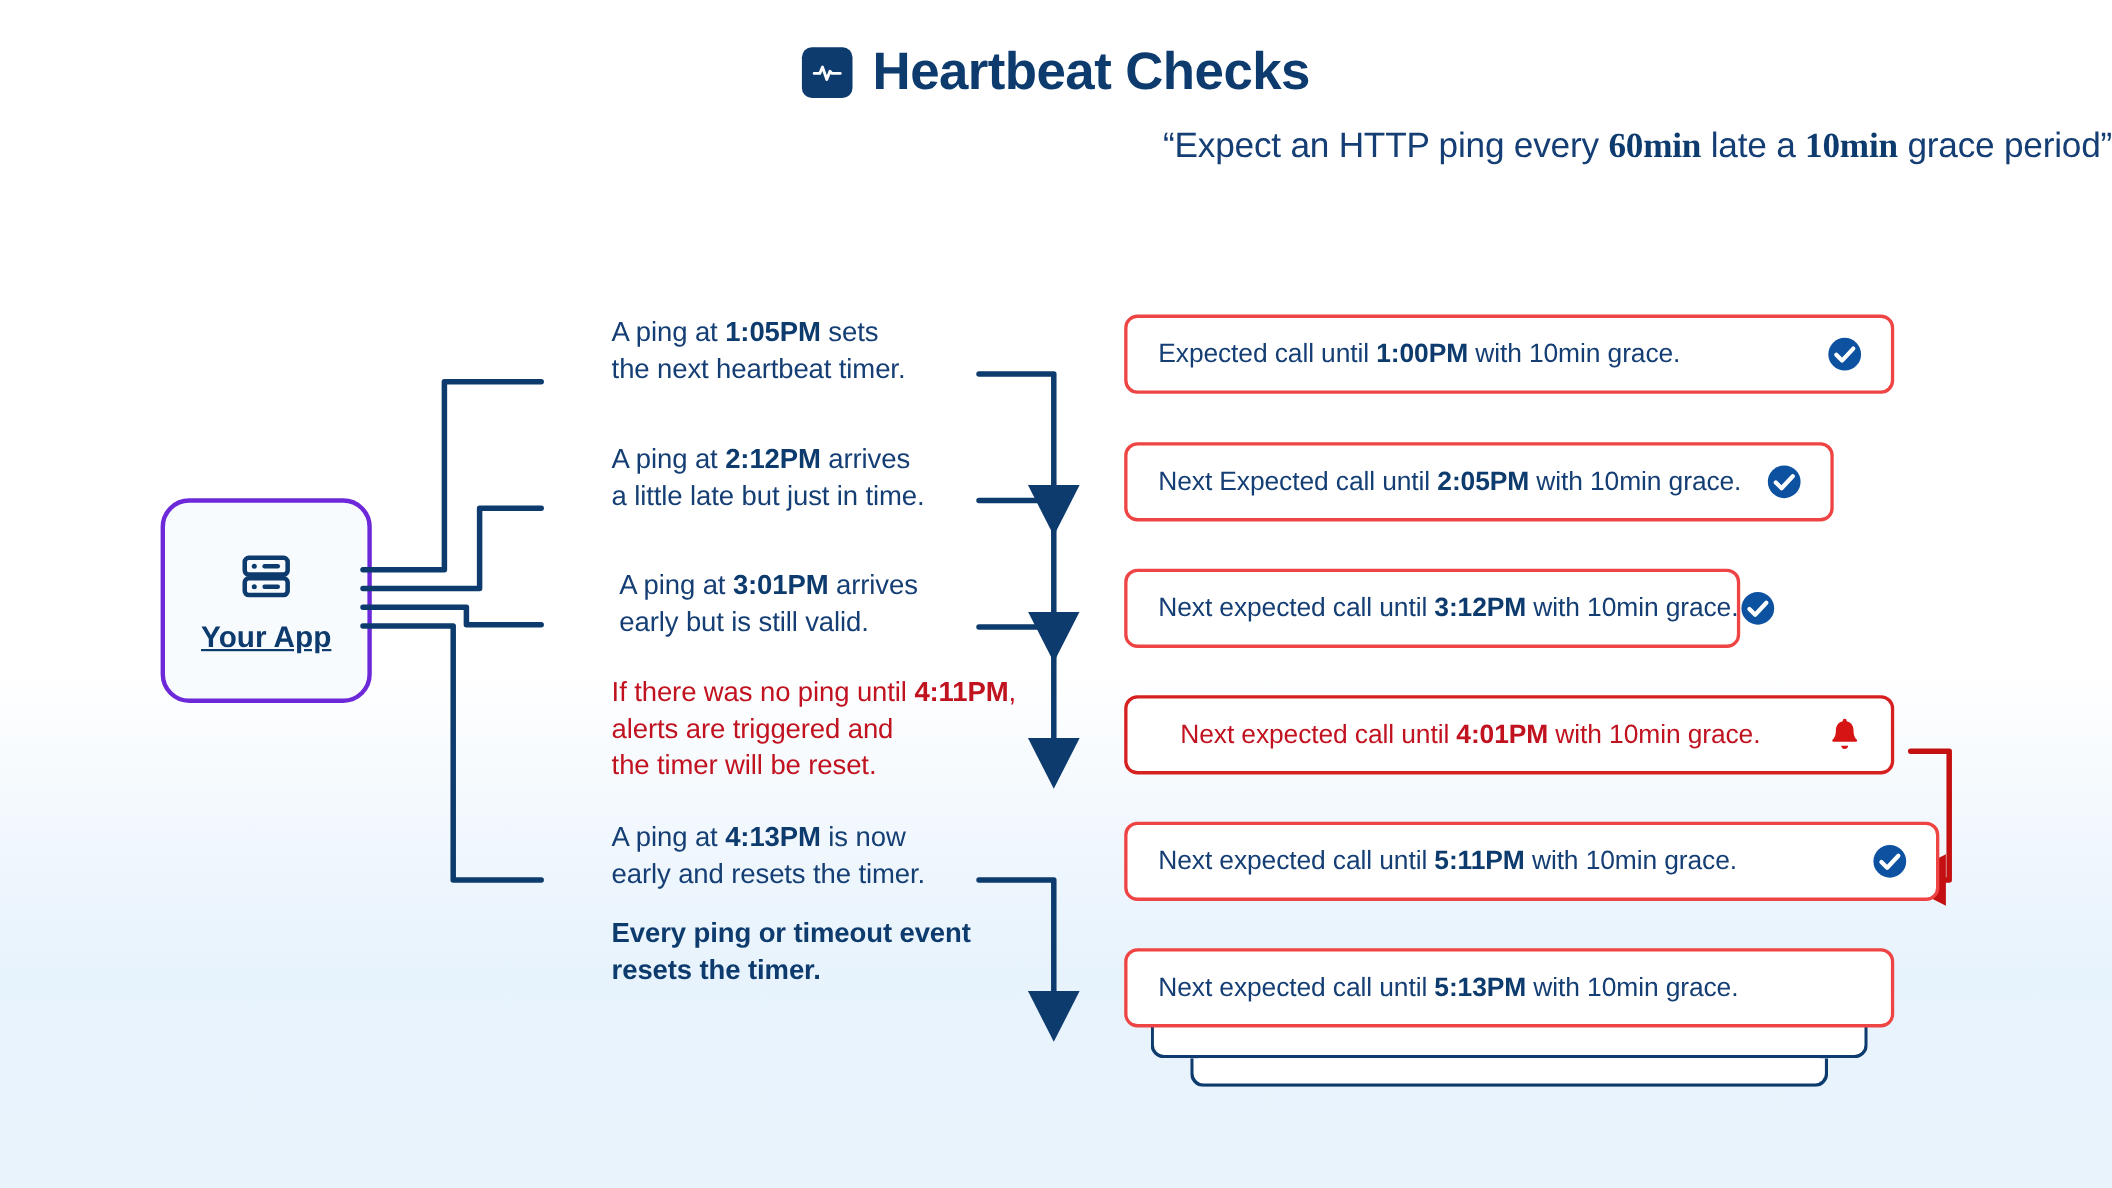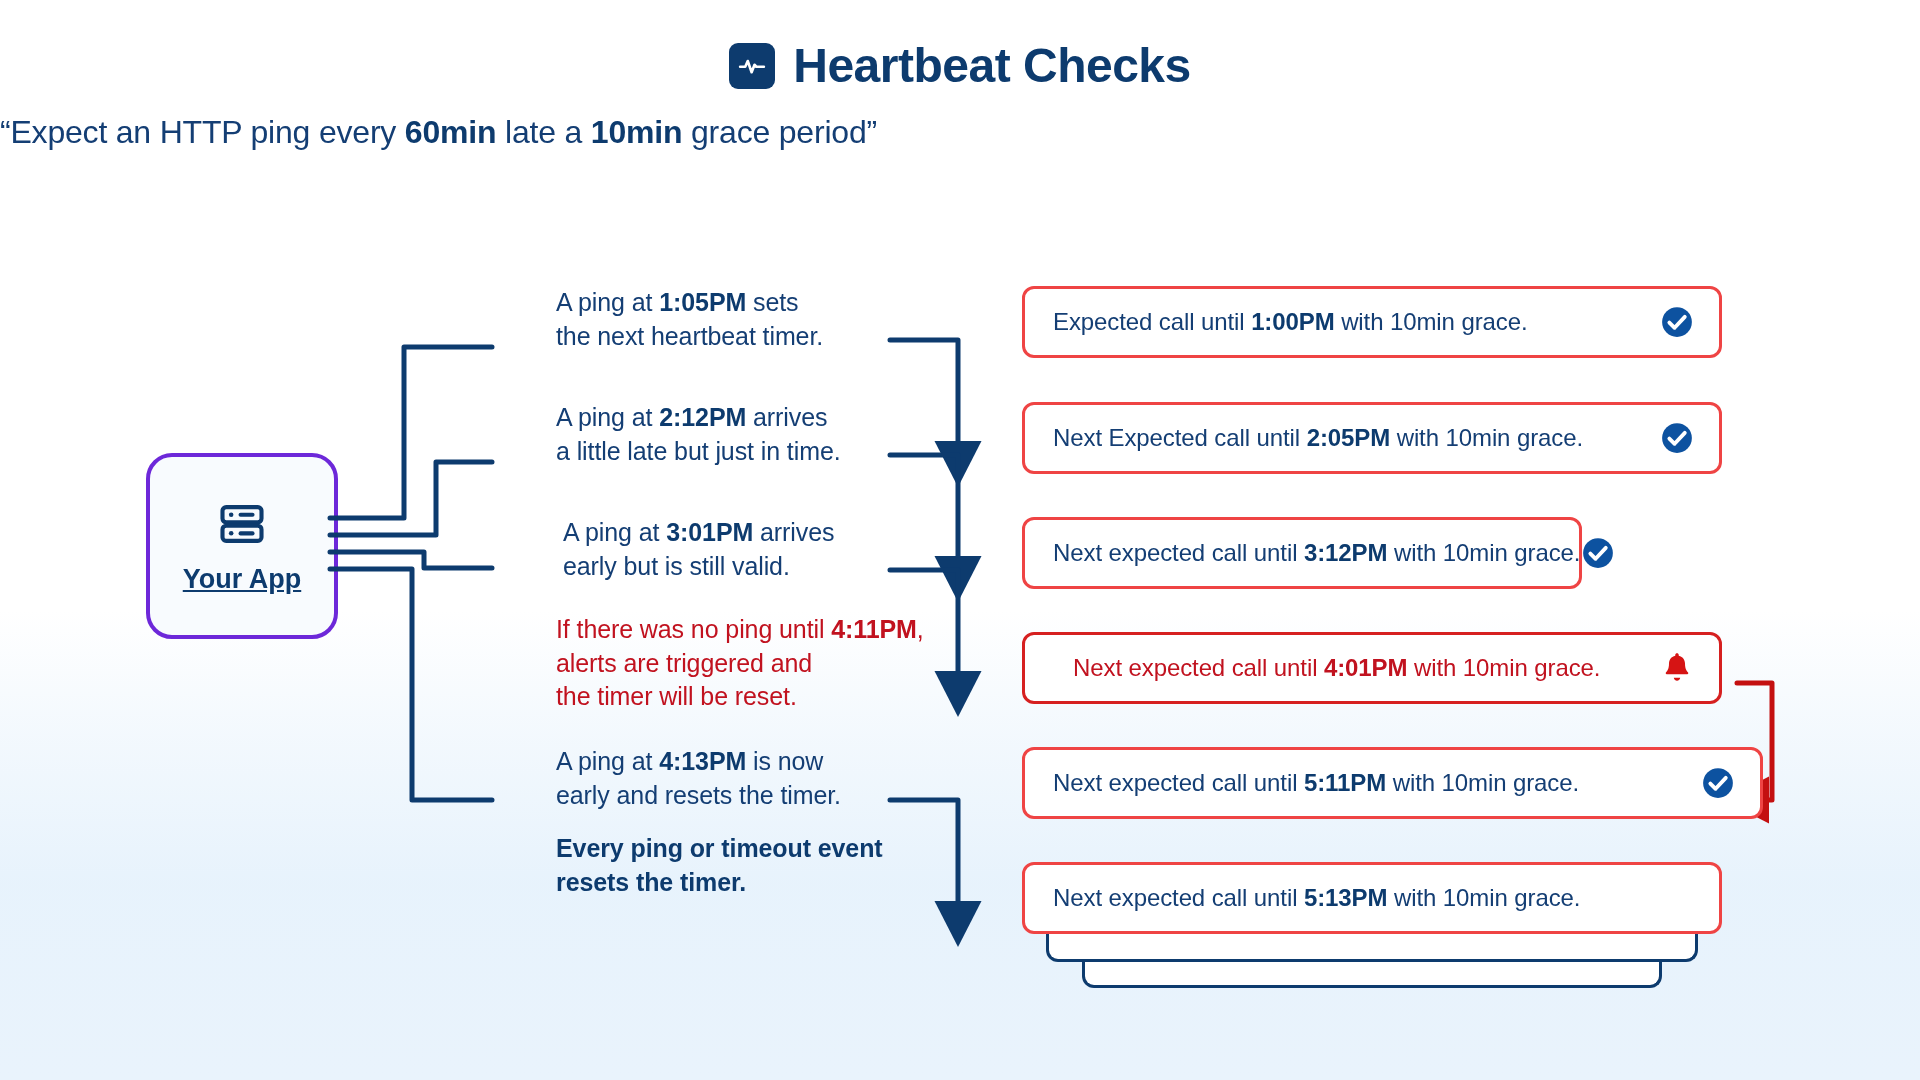--- a/index.html
+++ b/index.html
@@ -13,33 +13,33 @@
   .stage{position:absolute;inset:0;width:1920px;height:1080px;}
 
   
   .bg-wash{
     position:absolute;left:0;right:0;bottom:0;height:470px;
     background:linear-gradient(180deg,rgba(232,243,252,0) 0%,rgba(232,243,252,.55) 28%,rgba(230,242,252,.95) 58%,rgba(233,243,252,1) 100%);
   }
   .bg-bars{position:absolute;left:0;bottom:0;width:1920px;height:420px;}
 
   
-  .header{position:absolute;left:0;top:0;width:1920px;text-align:left;}
+  .header{position:absolute;left:0;top:0;width:1920px;text-align:right;}
   .title-row{display:flex;align-items:center;justify-content:center;gap:18px;margin-top:42px;}
   .title-badge{
     width:46px;height:46px;border-radius:9px;background:#0d3b6e;
     display:flex;align-items:center;justify-content:center;flex:0 0 auto;
   }
   .title-text{
     font-size:48px;font-weight:bold;color:#0d3b6e;letter-spacing:-.5px;line-height:1;
   }
   .subtitle{
     margin-top:24px;font-size:32px;color:#143e74;font-weight:400;letter-spacing:-.2px;
   }
-  .subtitle b{font-weight:bold;color:#0d3b6e;}
+  .subtitle b{font-weight:bold;color:#0d3b6e;font-family:Liberation Serif, serif;}
 
   
   .app-node{
     position:absolute;left:146px;top:453px;width:184px;height:178px;
     border:4px solid #6d28d9;border-radius:26px;background:#f8fbfe;
     display:flex;flex-direction:column;align-items:center;justify-content:center;gap:14px;text-decoration:underline;
   }
   .app-label{font-size:27px;font-weight:bold;color:#0d3b6e;}
 
   
@@ -273,21 +273,21 @@
     <div class="ghost" style="left:60px;top:676px;width:580px;height:26px;"></div>
   <div class="card" style="top: 0px; width: 700px;">
         <span class="card-text">Expected call until <b>1:00PM</b> with 10min grace.</span>
         <span style="display: flex; align-items: center; justify-content: center; width: 36px; height: 36px; flex: 0 0 auto;">
           <svg width="34" height="34" viewBox="0 0 24 24" aria-hidden="true">
             <circle cx="12" cy="12" r="10.5" fill="#0d52a0"></circle>
             <path d="M6.6 12.4 L10.3 16.1 L17.5 8.4" fill="none" stroke="#fff" stroke-width="2.7" stroke-linecap="round" stroke-linejoin="round"></path>
           </svg>
         </span>
       </div>
-      <div class="card" style="top: 116px; width: 700px; text-align: center;">
+      <div class="card" style="top: 116px; width: 645px; text-align: center;">
         <span class="card-text">Next Expected call until <b>2:05PM</b> with 10min grace.</span>
         <span style="display: flex; align-items: center; justify-content: center; width: 36px; height: 36px; flex: 0 0 auto;">
           <svg width="34" height="34" viewBox="0 0 24 24" aria-hidden="true">
             <circle cx="12" cy="12" r="10.5" fill="#0d52a0"></circle>
             <path d="M6.6 12.4 L10.3 16.1 L17.5 8.4" fill="none" stroke="#fff" stroke-width="2.7" stroke-linecap="round" stroke-linejoin="round"></path>
           </svg>
         </span>
       </div>
       <div class="card" style="top: 231px; width: 560px;">
         <span class="card-text">Next expected call until <b>3:12PM</b> with 10min grace.</span>

